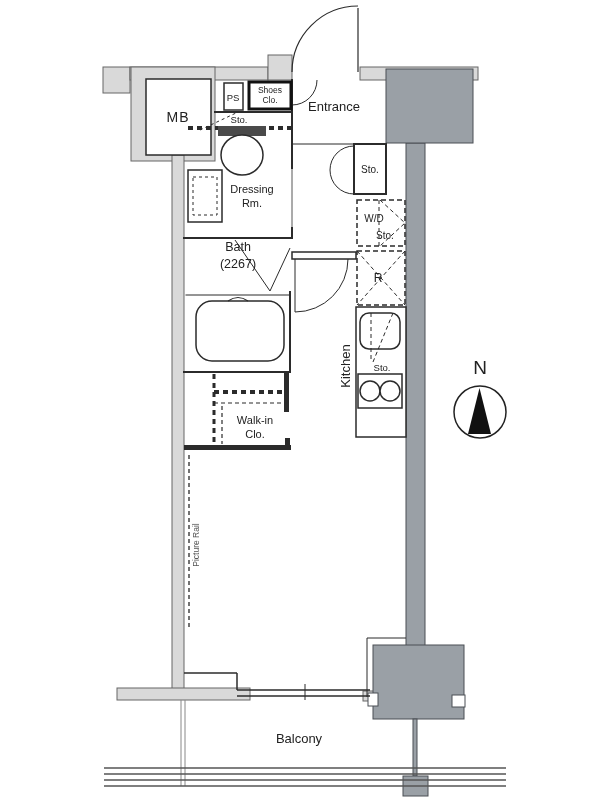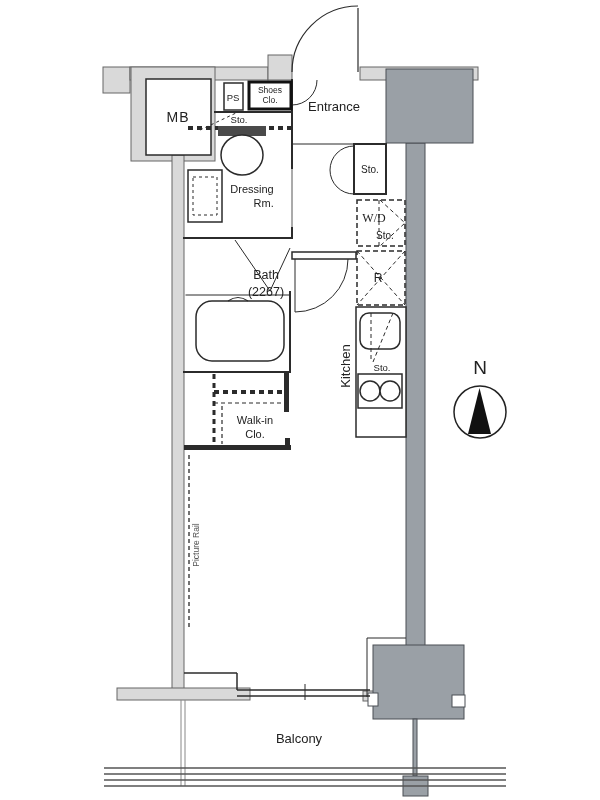--- a/index.html
+++ b/index.html
@@ -189,31 +189,31 @@
     <div>Shoes</div>
     <div>Clo.</div>
   </div>
 
   <div class="lbl" style="left:334px;top:106px;font-size:13px;">Entrance</div>
 
   <div class="lbl" style="left:370px;top:169px;font-size:10px;">Sto.</div>
 
   <div class="lbl" style="left:239px;top:119px;font-size:9.5px;">Sto.</div>
 
-  <div class="lbl" style="left:252px;top:196px;font-size:11px;line-height:14px;text-align:right;">
+  <div class="lbl" style="left:252px;top:196px;font-size:11px;line-height:14px;">
     <div>Dressing</div>
     <div>Rm.</div>
   </div>
 
-  <div class="lbl" style="left:374px;top:218px;font-size:12px;font-family:Liberation Serif, serif;">W/D</div>
+  <div class="lbl" style="left:374px;top:218px;font-size:10px;">W/D</div>
   <div class="lbl" style="left:385px;top:235px;font-size:10px;">Sto.</div>
 
   <div class="lbl" style="left:378px;top:278px;font-size:12px;">R</div>
 
-  <div class="lbl" style="left:238px;top:284px;font-size:12.5px;line-height:17px;margin-left:28px;">
+  <div class="lbl" style="left:238px;top:256px;font-size:12.5px;line-height:17px;">
     <div>Bath</div>
     <div>(2267)</div>
   </div>
 
   <div class="lbl rot" style="left:345px;top:366px;font-size:13px;">Kitchen</div>
 
   <div class="lbl" style="left:382px;top:367px;font-size:9.5px;">Sto.</div>
 
   <div class="lbl" style="left:255px;top:427px;font-size:11px;line-height:14px;">
     <div>Walk-in</div>

